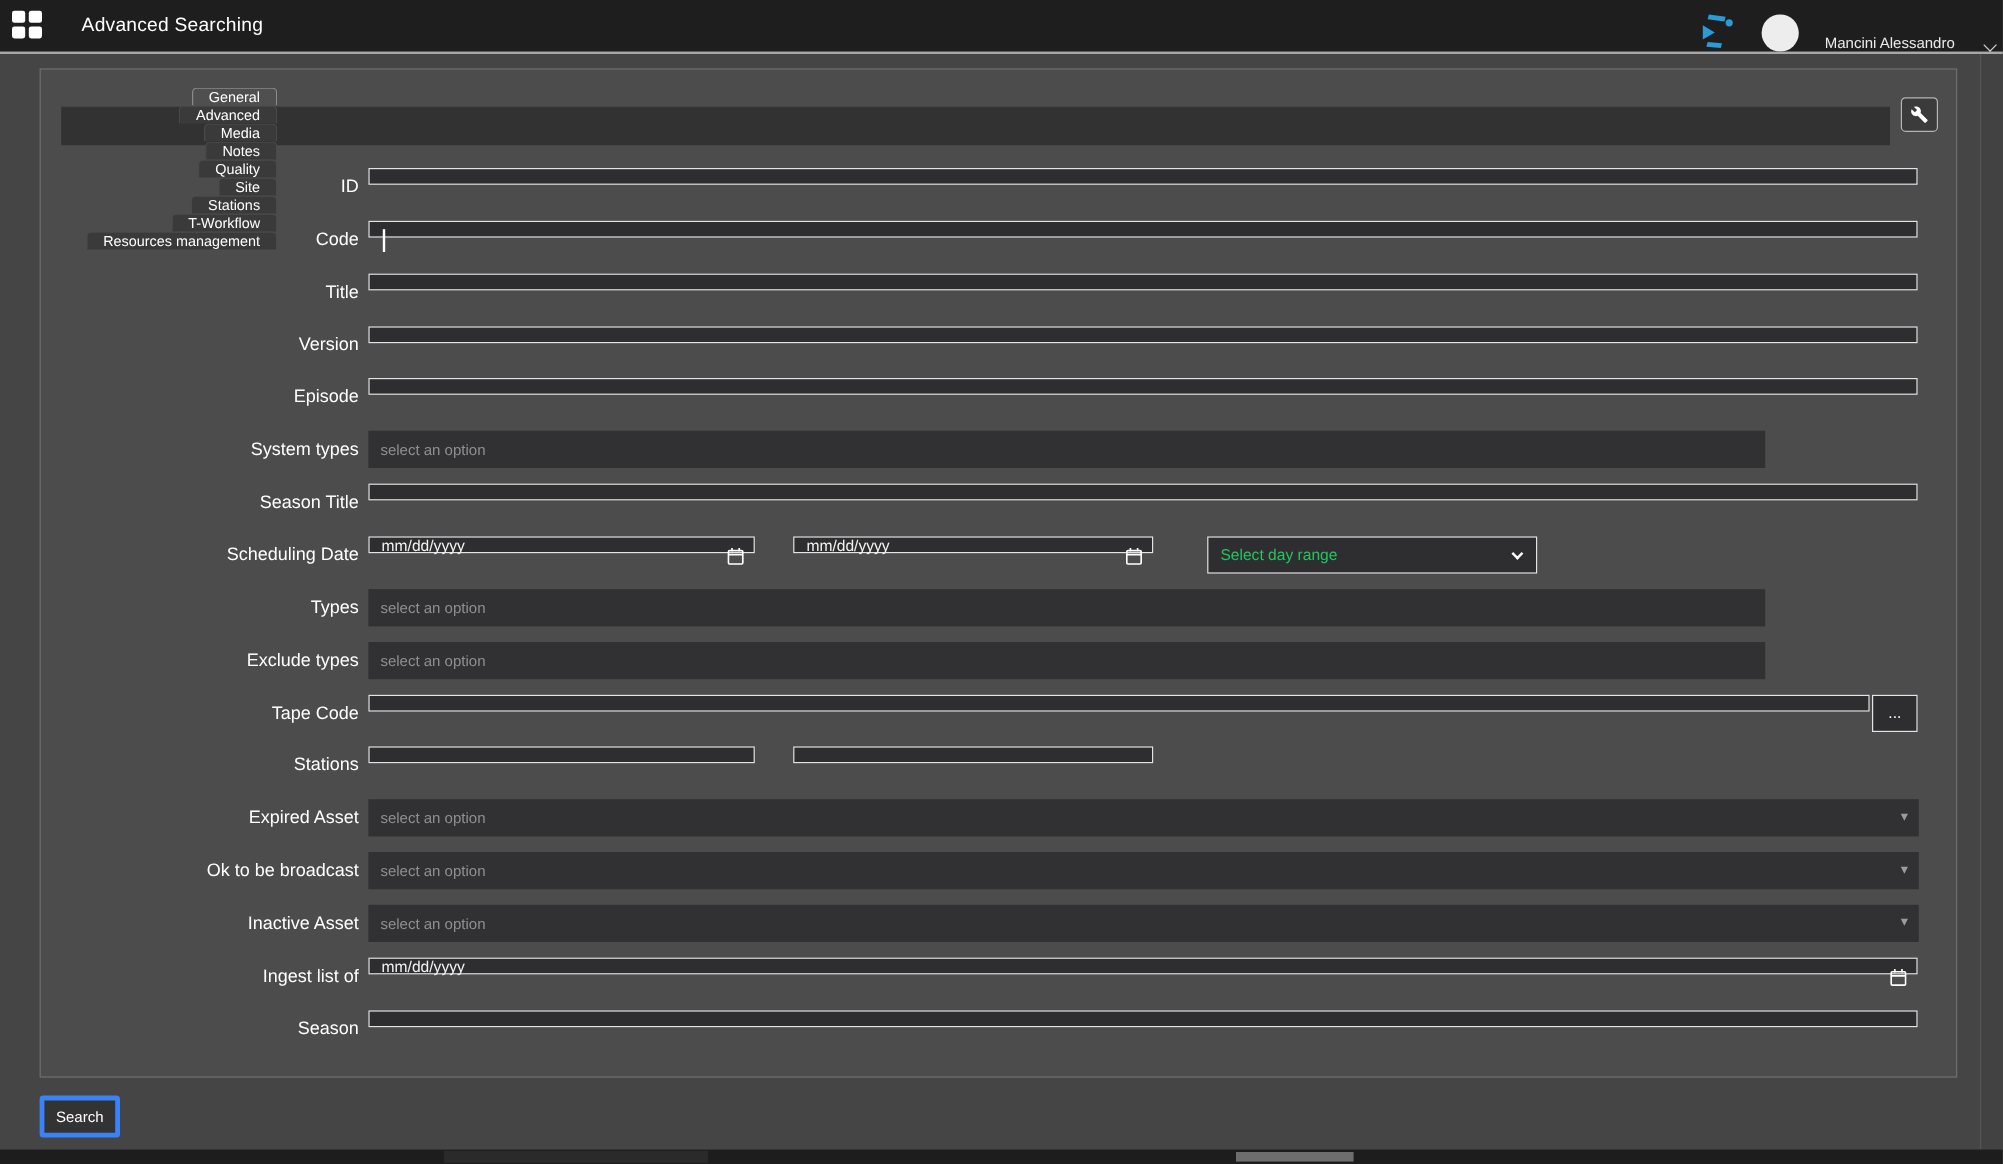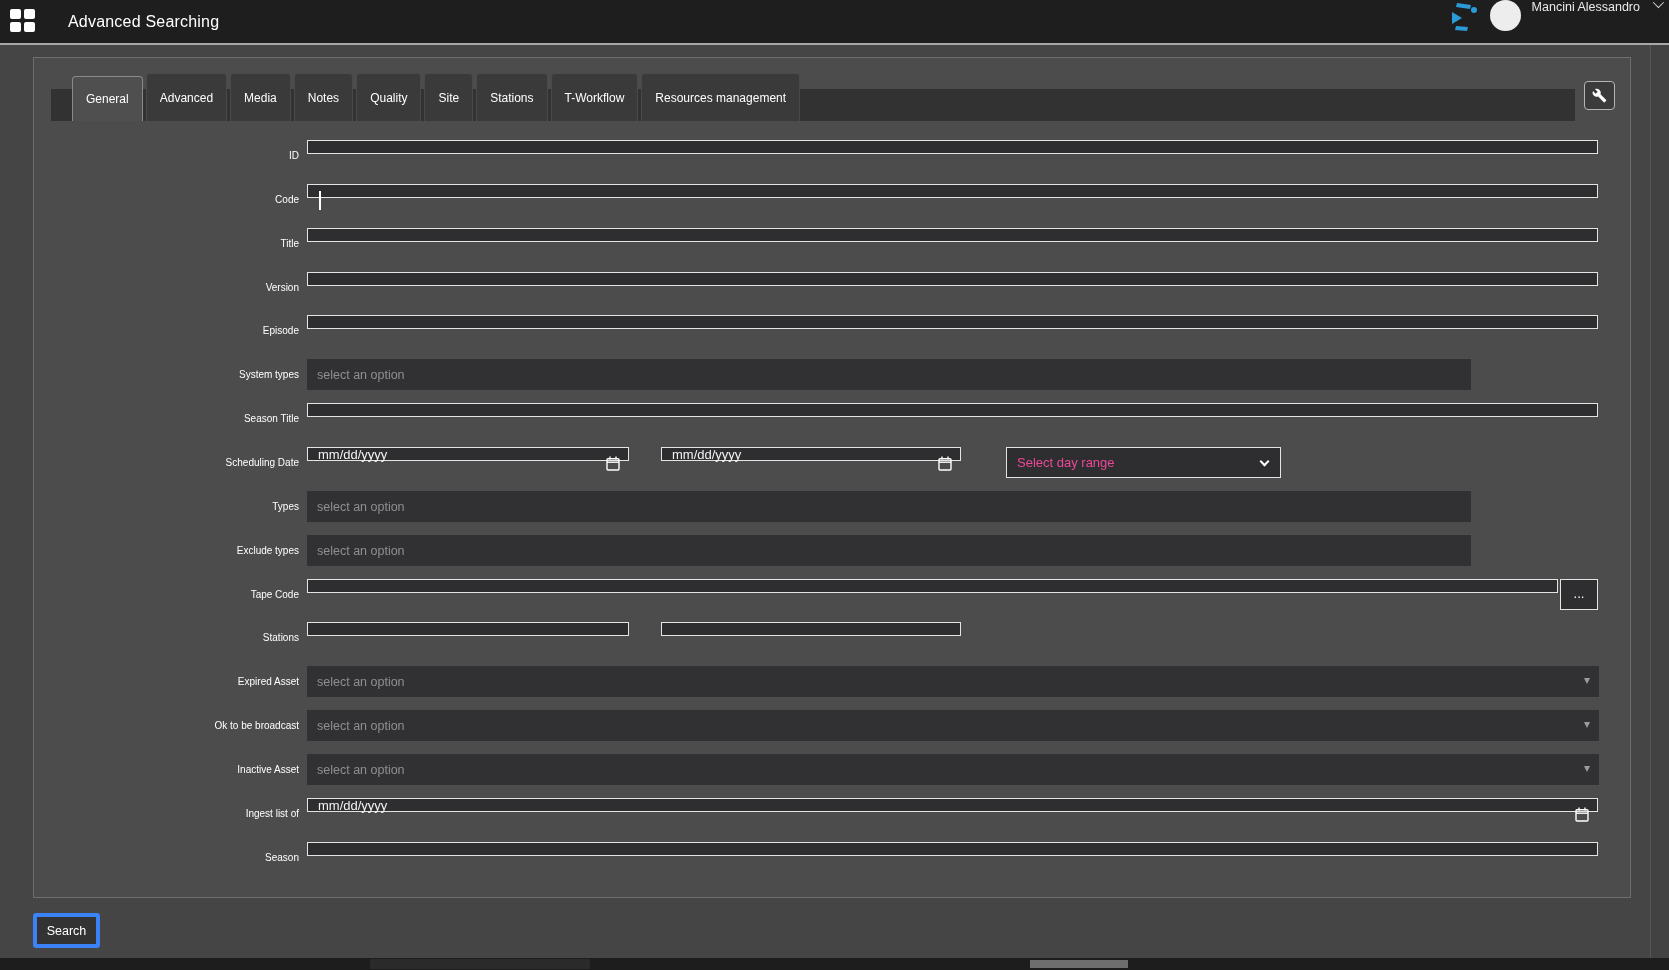--- a/index.html
+++ b/index.html
@@ -6,61 +6,61 @@
   html,body { width:1669px; height:970px; overflow:hidden; }
   body { position:relative; background:#454545; font-family:"Liberation Sans", sans-serif; }
 
   
   .topbar { position:absolute; left:0; top:0; width:1669px; height:43px; background:#1e1e1e; z-index:5; }
   .topbar-divider { position:absolute; left:0; top:43px; width:1669px; height:2px; background:#a8a8a8; z-index:5; }
   .grid-icon { position:absolute; left:10px; top:9px; width:25px; height:23px; display:grid;
                grid-template-columns:11px 11px; grid-template-rows:10px 10px; gap:3px; cursor:pointer; }
   .grid-icon span { background:#fff; border-radius:2px; }
   .app-title { position:absolute; left:68px; top:0; height:43px; line-height:43px; color:#fff; font-size:16px; letter-spacing:.2px; }
-  .user-area { position:absolute; right:8px; top:0; height:43px; display:flex; align-items:flex-start; gap:11px; }
+  .user-area { position:absolute; right:8px; top:0; height:43px; display:flex; align-items:flex-end; gap:22px; }
   .brand-logo { width:30px; height:34px; }
   .avatar { width:31px; height:31px; border-radius:50%; background:#ededed; }
   .user-name { color:#eaeaea; font-size:12.5px; }
   .user-chevron { width:8px; height:8px; border-right:1.6px solid #cfcfcf; border-bottom:1.6px solid #cfcfcf;
                   transform:rotate(45deg) translateY(-2px); margin-left:2px; }
 
   
   .panel { position:absolute; left:33px; top:57px; width:1598px; height:841px;
            background:#4c4c4c; border:1px solid #6e6e6e; z-index:2; }
   .right-gutter { position:absolute; left:1650px; top:45px; width:19px; height:913px;
                   background:#424242; border-left:1px solid #565656; z-index:1; }
 
   
   .tabstrip { position:absolute; left:17px; top:31px; width:1524px; height:32px; background:#323232; }
-  .tabs { position:absolute; left:38px; top:15px; height:48px; display:flex; align-items:flex-end; }
+  .tabs { position:absolute; left:38px; top:15px; height:48px; display:flex; align-items:flex-end;flex-direction:column; }
   .tab { height:48px; display:flex; align-items:center; padding:0 13px; margin-right:3px;
          background:#3a3a3a; color:#fff; font-size:12px; border:1px solid #4a4a4a; border-bottom:none;
          border-radius:4px 4px 0 0; cursor:pointer; white-space:nowrap; }
   .tab.active { height:45px; background:#4f4f4f; border-color:#8a8a8a; }
   .wrench-btn { position:absolute; left:1550px; top:23px; width:31px; height:29px; background:#3b3b3b;
                 border:1px solid #b5b5b5; border-radius:4px; display:flex; align-items:center; justify-content:center; cursor:pointer; }
 
   
   .form-row { position:absolute; left:0; width:100%; height:31px; }
   .row-label { position:absolute; left:0; top:0; width:265px; height:31px; line-height:31px;
-               text-align:right; color:#fff; font-size:10px; white-space:nowrap; }
+               text-align:right; color:#fff; font-size:15px; white-space:nowrap; }
   .tbox { position:absolute; top:0; height:14px; background:#2e2e30; border:1px solid #e4e4e4;
           display:flex; align-items:center; padding:0 10px; }
   .tbox input { width:100%; background:transparent; border:none; outline:none; color:#fff;
                 font-family:"Liberation Sans",sans-serif; font-size:13px; }
   .tbox input::placeholder { color:#f2f2f2; opacity:1; }
   .selbox { position:absolute; top:0; height:31px; background:#313134; display:flex; align-items:center;
             padding:0 10px; color:#8f8f8f; font-size:12.5px; cursor:pointer; }
   .dd-arrow { position:absolute; right:9px; top:8px; color:#9c9c9c; font-size:12px; line-height:12px; }
   .fake-caret { position:absolute; left:11px; top:6px; width:1.5px; height:19px; background:#fff;
                 animation: blink 1.1s steps(1) infinite; }
   @keyframes blink { 50% { opacity:0; } }
   .cal-icon { position:absolute; right:8px; top:8px; }
   .fauxselect { position:absolute; top:0; height:31px; background:#2e2e30; border:1px solid #e4e4e4;
-                display:flex; align-items:center; padding:0 10px; color:#ec4899; font-size:13px; cursor:pointer; }
+                display:flex; align-items:center; padding:0 10px; color:#22c55e; font-size:13px; cursor:pointer; }
   .sel-chevron { position:absolute; right:12px; top:10px; width:7px; height:7px;
                  border-right:2px solid #fff; border-bottom:2px solid #fff; transform:rotate(45deg); }
   .more-btn { position:absolute; top:0; height:31px; background:#2e2e30; border:1px solid #e4e4e4;
               color:#fff; font-size:13px; display:flex; align-items:flex-start; justify-content:center;
               padding-top:6px; cursor:pointer; }
 
   
   .search-btn { position:absolute; left:33px; top:913px; width:67px; height:35px; background:#333333;
                 border:4px solid #3b82f6; border-radius:3px; color:#fff; font-size:12.5px;
                 font-family:"Liberation Sans",sans-serif; cursor:pointer; z-index:3; }

